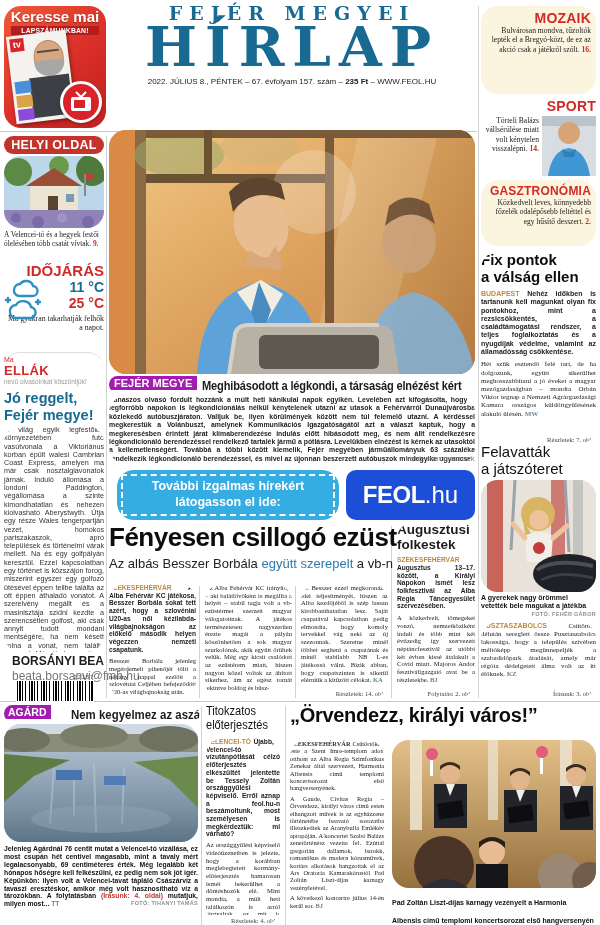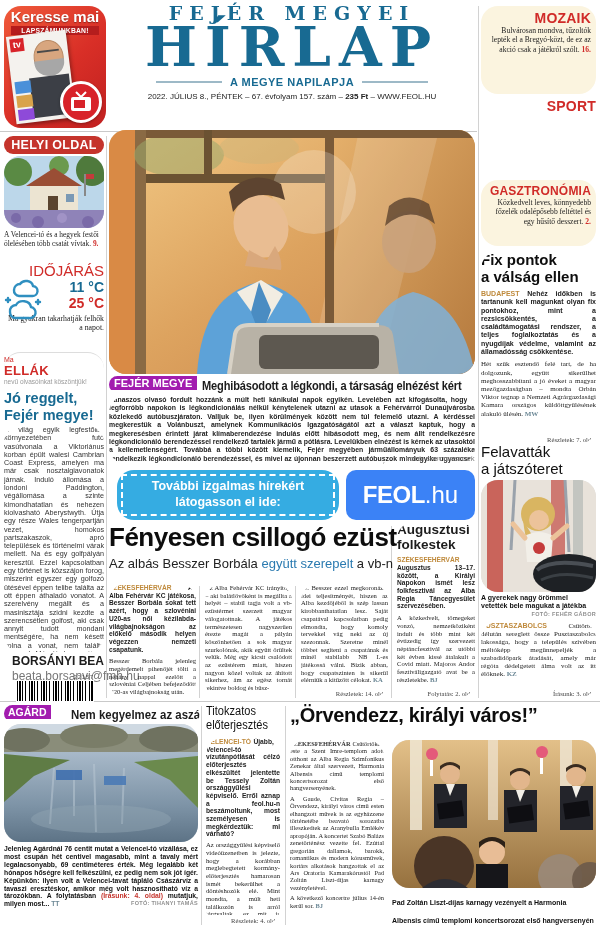--- a/index.html
+++ b/index.html
@@ -48,21 +48,21 @@
   .mag-th1 { position:absolute; left:3px; top:46px; width:16px; height:12px; background:#4a90d9; }
   .mag-th2 { position:absolute; left:3px; top:60px; width:16px; height:12px; background:#d9a34a; }
   .mag-th3 { position:absolute; left:3px; top:74px; width:16px; height:11px; background:#8e4ad9; }
   .tv-circ { position:absolute; right:4px; bottom:5px; width:42px; height:42px; border-radius:50%; background:#d8232a; border:3px solid #fff; display:flex; align-items:center; justify-content:center; box-shadow:0 1px 3px rgba(0,0,0,.3); }
 
   
   #helyi-label { left:4px; top:136px; width:100px; height:18px; background:#c5342c; color:#fff; font-weight:bold; font-size:12.5px; text-align:center; line-height:18px; letter-spacing:.3px; }
   #helyi-photo { left:4px; top:156px; width:100px; height:72px; }
   #helyi-caption { left:4px; top:231px; width:100px; font-size:7.4px; line-height:1.2; }
   #weather { left:4px; top:262px; width:100px; height:86px; text-align:right; }
-  .w-head { color:#d02b28; font-weight:normal; font-size:15px; }
+  .w-head { color:#d02b28; font-weight:bold; font-size:15px; }
   .w-low { color:#186a92; font-weight:bold; font-size:14px; }
   .w-high { color:#d02b28; font-weight:bold; font-size:14px; }
   .w-text { font-size:7.8px; line-height:1.2; margin-top:3px; color:#222; }
   #nameday { left:4px; top:352px; width:100px; border-top:1px solid #ddd; padding-top:3px; }
   .nd-pre { color:#d02b28; font-size:7px; }
   .nd-name { color:#d02b28; font-weight:bold; font-size:13px; letter-spacing:.3px; }
   .nd-suf { color:#9a9a9a; font-size:6.5px; }
   #morning-head { left:4px; top:390px; width:100px; color:#186a92; font-weight:bold; font-size:14.5px; line-height:1.15; }
   #morning-body { left:4px; top:426px; width:100px; height:226px; font-size:7.2px; line-height:8.3px; color:#333; overflow:hidden; }
   #author { left:12px; top:654px; width:100px; font-size:12px; line-height:1.25; }
@@ -75,21 +75,21 @@
   #main-photo { left:109px; top:130px; width:366px; height:244px; }
   #main-strip { left:109px; top:376px; width:366px; height:17px; white-space:nowrap; overflow:hidden; }
   #main-strip .red-label { font-size:11px; padding:1px 5px; vertical-align:top; }
   #main-strip .hl { font-weight:bold; font-size:13.5px; letter-spacing:-.2px; margin-left:5px; }
   #main-lead { left:109px; top:396px; width:366px; height:68px; font-weight:bold; font-size:6.9px; line-height:8.4px; color:#222; overflow:hidden; }
   #main-lead .morecaps { color:#666; font-weight:bold; font-size:6.4px; letter-spacing:.3px; }
   #main-credit { position:absolute; left:109px; top:456px; width:366px; text-align:right; background:transparent; }
 
   #banner-blue { left:117px; top:470px; width:222px; height:50px; background:#35ace2; padding:4px; }
   .bb-inner { width:100%; height:100%; border:2px dashed #fff; display:flex; flex-direction:column; align-items:center; justify-content:center; color:#fff; font-weight:bold; font-size:12.5px; line-height:1.25; }
-  #banner-orange { left:346px; top:470px; width:129px; height:50px; background:#3b82f6; border-radius:10px; display:flex; align-items:center; justify-content:center; color:#fff; font-size:24px; }
+  #banner-orange { left:346px; top:470px; width:129px; height:50px; background:#1d4ed8; border-radius:10px; display:flex; align-items:center; justify-content:center; color:#fff; font-size:24px; }
   #banner-orange .b1 { font-weight:bold; letter-spacing:-.5px; }
   #banner-orange .b2 { font-weight:normal; }
 
   #silver-head { left:109px; top:522px; width:370px; font-weight:bold; font-size:26px; letter-spacing:-.5px; color:#0d0d0d; }
   #silver-sub { left:109px; top:556px; width:370px; font-size:13px; color:#222; }
   #silver-sub .blue { color:#2a7ab0; }
   .scol { top:584px; height:114px; font-size:6.6px; line-height:7.7px; overflow:hidden; }
   .scol p { margin-bottom:4px; }
   .lead-sans { font-family:"Liberation Sans",sans-serif; font-weight:bold; }
   #scol1 { left:109px; width:87px; }
@@ -166,25 +166,20 @@
       <path d="M7,1 L12,6 L17,1" stroke="#fff" stroke-width="2" fill="none"></path>
       <rect x="2" y="6" width="20" height="14" rx="2" fill="#fff"></rect>
       <rect x="5" y="9" width="11" height="8" fill="#d8232a"></rect>
     </svg>
   </div>
 </div>
 
 <div class="abs" id="masthead">
   <div class="m-pre">FEJÉR MEGYEI</div>
   <div class="m-title">HÍRLAP</div>
-  <div class="m-tagrow">
-    <span class="m-rule"></span>
-    <span class="m-tagline">A MEGYE NAPILAPJA</span>
-    <span class="m-rule"></span>
-  </div>
   <div class="m-date"><span>2022. JÚLIUS 8., PÉNTEK – 67. évfolyam 157. szám – </span><b>235 Ft</b><span> – WWW.FEOL.HU</span></div>
 </div>
 
 <div class="abs" id="helyi-label">HELYI OLDAL</div>
 <div class="abs photo" id="helyi-photo">
   <svg width="100" height="72" viewBox="0 0 100 72">
     <rect width="100" height="72" fill="#bcd7ea"></rect>
     <circle cx="14" cy="16" r="14" fill="#5a8a44"></circle>
     <circle cx="88" cy="14" r="16" fill="#4f7a3c"></circle>
     <circle cx="55" cy="10" r="10" fill="#6b9a4e"></circle>
@@ -324,20 +319,32 @@
   <div class="foot serif more">Folytatás: 2. oldal</div>
 </div>
 
 <div class="abs cream" id="mozaik">
   <div class="kicker">MOZAIK</div>
   <div class="rail-text serif"><span>Bulvárosan mondva, tűzoltók lepték el a Bregyó-közt, de ez az akció csak a játékról szólt. </span><span class="pg">16.</span></div>
 </div>
 
 <div class="abs" id="sport">
   <div class="kicker">SPORT</div>
+  <div id="sport-row">
+    <div class="rail-text serif"><span>Törteli Balázs vállsérülése miatt volt kénytelen visszalépni. </span><span class="pg">14.</span></div>
+    <div class="photo" style="width:54px;height:60px;margin-left:3px;">
+      <svg width="54" height="60" viewBox="0 0 54 60">
+        <rect width="54" height="60" fill="#d7dde2"></rect>
+        <rect x="0" y="0" width="54" height="10" fill="#b9c4cc"></rect>
+        <circle cx="27" cy="17" r="11" fill="#d8a377"></circle>
+        <path d="M6,60 q4,-26 21,-28 q17,2 21,28 z" fill="#3f97d3"></path>
+        <path d="M20,33 q7,6 14,0 l-2,8 l-10,0 z" fill="#2f7fb8"></path>
+      </svg>
+    </div>
+  </div>
 </div>
 
 <div class="abs cream" id="gasztro">
   <div class="kicker">GASZTRONÓMIA</div>
   <div class="rail-text serif"><span>Közkedvelt leves, könnyedebb főzelék odalépősebb feltéttel és egy hűsítő desszert. </span><span class="pg">2.</span></div>
 </div>
 
 <div class="abs colflex" id="fix">
   <div class="fh">
     <div>Fix pontok</div>

